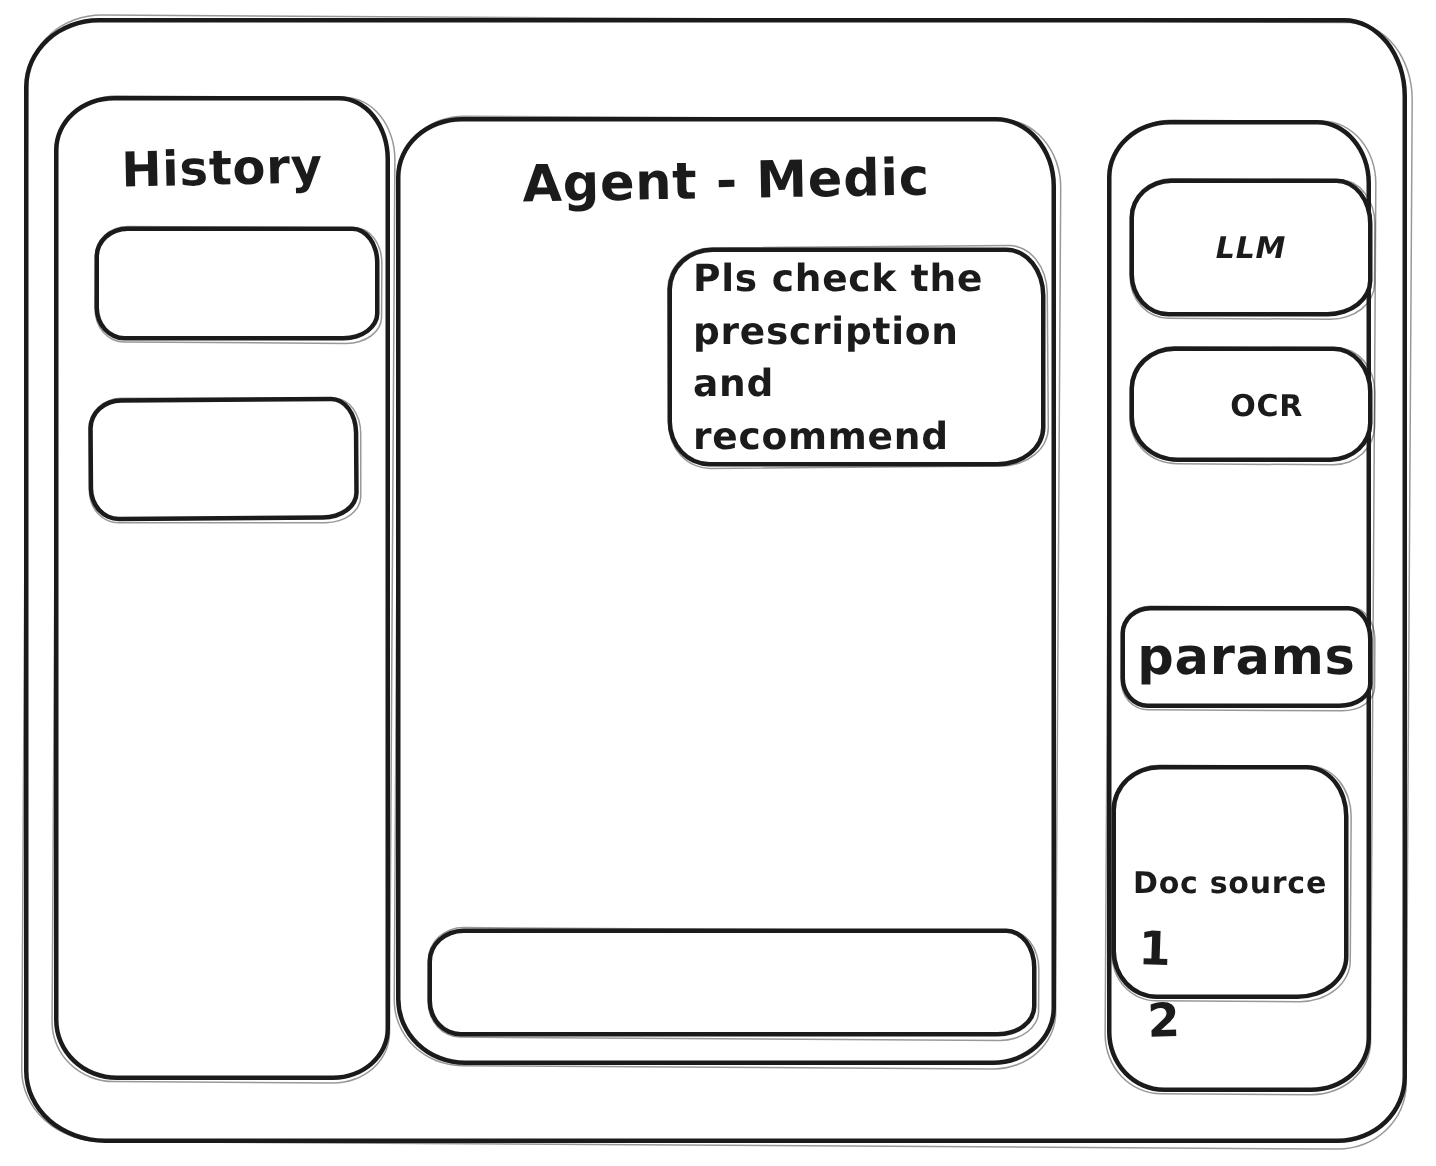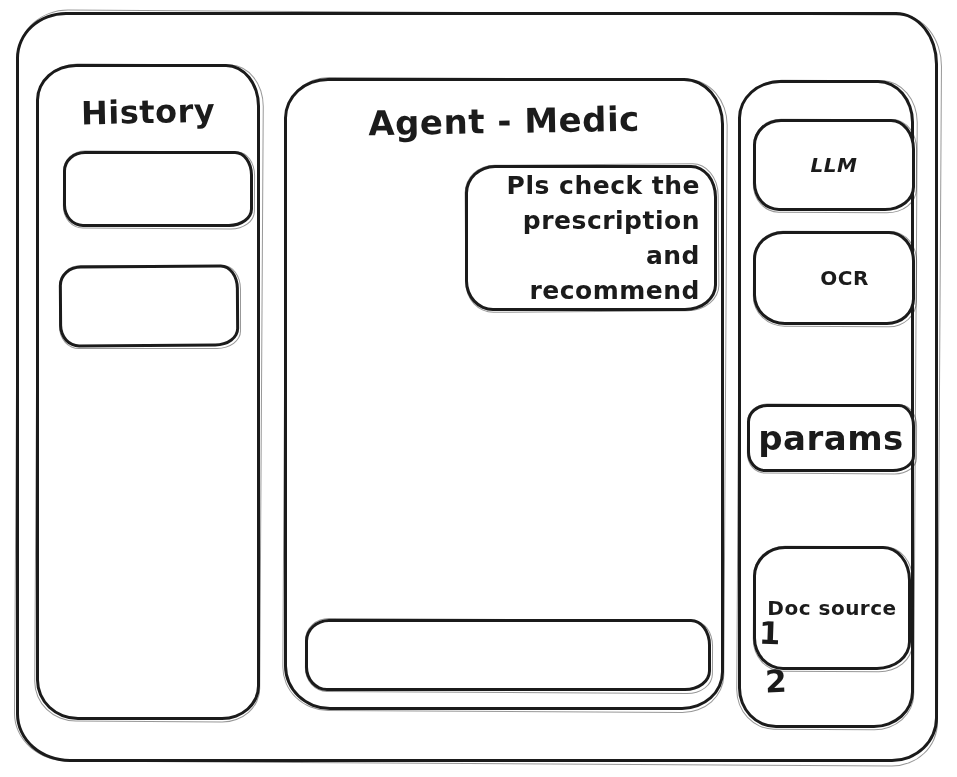--- a/index.html
+++ b/index.html
@@ -49,31 +49,31 @@
     border-radius:40px 34px 38px 42px / 36px 42px 34px 40px;
   }
   .history-title{top:26px;font-size:32px;transform:rotate(-1.2deg);}
   .history-item{
     border-radius:22px 18px 24px 20px / 20px 24px 18px 22px;
   }
   .hist-1{left:24px;top:84px;width:190px;height:76px;}
   .hist-2{left:20px;top:198px;width:180px;height:82px;transform:rotate(-.4deg);}
   
   .chat-panel{
-    left:284px;top:78px;width:440px;height:632px;
+    left:264px;top:78px;width:440px;height:632px;
     border-radius:44px 40px 42px 46px / 40px 46px 38px 44px;
   }
   .chat-title{top:20px;font-size:34px;transform:rotate(-1deg);}
   .bubble{
     position:absolute;
     border:3px solid var(--ink);
     background:var(--bg);
     box-sizing:border-box;
     display:flex;align-items:center;justify-content:center;
-    text-align:right;
+    text-align:left;
     font-size:25px;font-weight:700;line-height:1.4;
     padding:10px 14px;
   }
   .bubble::after{
     content:"";
     position:absolute;inset:-4px;
     border:1.6px solid var(--ink);
     border-radius:inherit;opacity:.45;
     transform:rotate(-.45deg) translate(1px,0);
     pointer-events:none;
@@ -104,26 +104,26 @@
     border-radius:42px 36px 40px 38px / 38px 42px 36px 40px;
   }
   .tool{
     display:flex;align-items:center;justify-content:center;
     text-align:center;
     font-size:20px;font-weight:700;
     cursor:pointer;
   }
   .tool-llm{left:12px;top:36px;width:162px;height:92px;
     border-radius:28px 24px 30px 26px / 26px 30px 24px 28px;font-style:italic;}
-  .tool-ocr{left:12px;top:148px;width:162px;height:94px;
+  .tool-ocr{left:12px;top:148px;width:162px;height:77px;
     border-radius:30px 26px 28px 32px / 28px 30px 26px 30px;padding-left:21px;}
   .tool-params{left:6px;top:321px;width:168px;height:68px;
     border-radius:20px 16px 22px 18px / 18px 22px 16px 20px;font-size:34px;}
-  .tool-doc{left:12px;top:427px;width:158px;height:124px;
-    border-radius:32px 28px 34px 30px / 30px 34px 28px 32px;line-height:1.35;margin-top:36px;}
+  .tool-doc{left:0;top:427px;width:158px;height:156px;
+    border-radius:32px 28px 34px 30px / 30px 34px 28px 32px;line-height:1.35;}
   .doc-num{
     position:absolute;
     font-size:31px;font-weight:700;
     background:transparent;border:none;
   }
   .num-1{left:18px;top:532px;transform:rotate(2deg);}
   .num-2{left:24px;top:580px;transform:rotate(-2deg);}
 </style>
 </head>
 <body>

